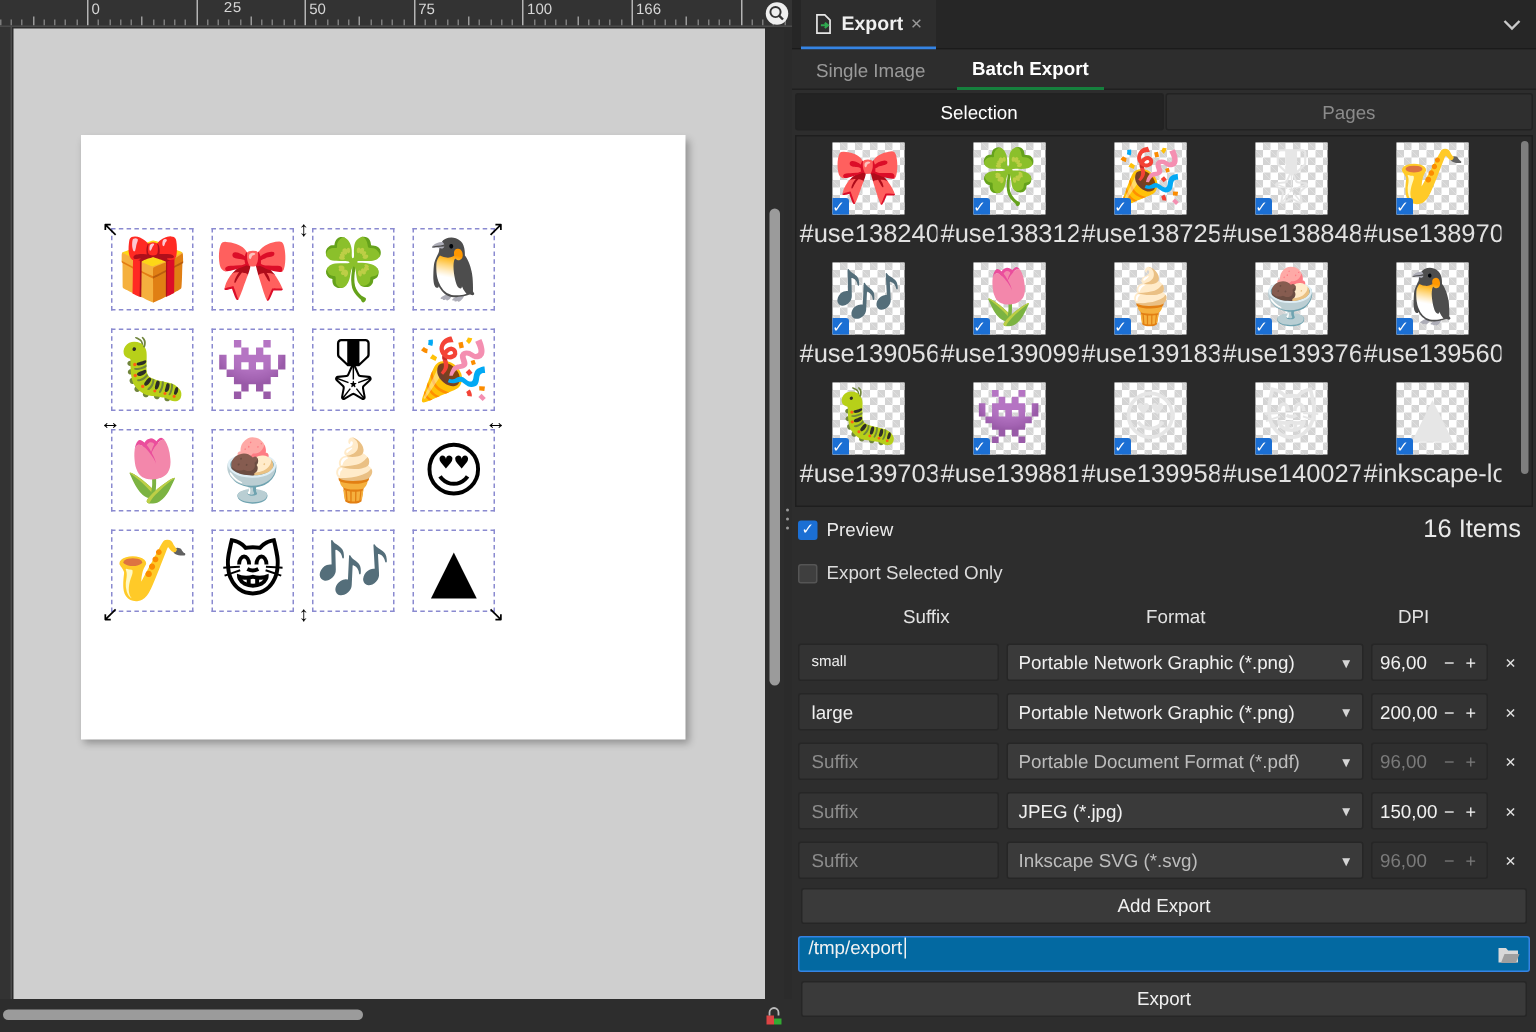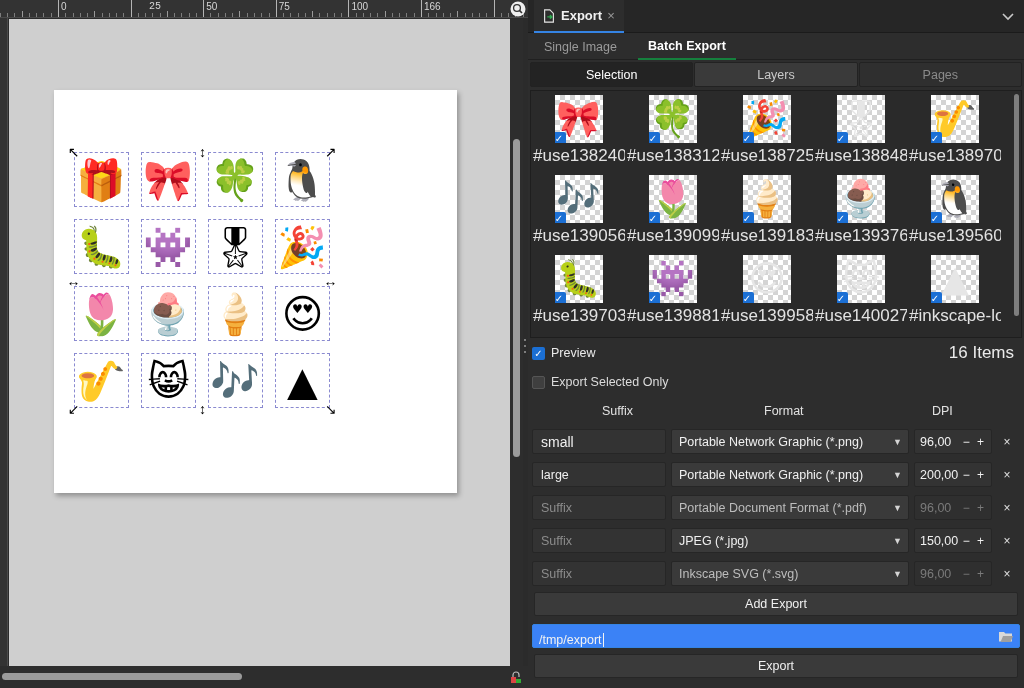--- a/index.html
+++ b/index.html
@@ -217,21 +217,21 @@
   
   .erow {
     position: absolute; left: 4px; width: 488px; height: 27px;
     display: flex; align-items: center;
   }
   .suffix {
     width: 134px; height: 25px; background: #333333; border: 1px solid #262626;
     border-radius: 2px; display: flex; align-items: center; padding: 0 8px;
     font-size: 12.5px; color: #f0f0f0;
   }
-  .suffix.small-txt { font-size: 14px; }
+  .suffix.small-txt { font-size: 10px; }
   .suffix.ph { color: #8c8c8c; }
   .fmt {
     margin-left: 5px; width: 238px; height: 25px;
     background: #3a3a3a; border: 1px solid #262626; border-radius: 2px;
     display: flex; align-items: center; padding: 0 7px;
     font-size: 12.5px; color: #f0f0f0; position: relative;
   }
   .fmt.dim { color: #bdbdbd; }
   .fmt .cv { position: absolute; right: 6px; font-size: 9px; color: #d5d5d5; }
   .fmt .txt { max-width: 214px; overflow: hidden; white-space: nowrap; }
@@ -250,22 +250,22 @@
 
   
   #add-export {
     position: absolute; left: 6px; top: 592px; width: 484px; height: 24px;
     background: #3a3a3a; border: 1px solid #262626; border-radius: 2px;
     display: flex; align-items: center; justify-content: center;
     font-size: 12.5px; color: #f0f0f0;
   }
   #path-field {
     position: absolute; left: 4px; top: 624px; width: 488px; height: 24px;
-    background: #3b82f6; border: 1px solid #3584e4; border-radius: 2px;
-    display: flex; align-items: flex-end; padding: 0 6px;
+    background: #0369a1; border: 1px solid #3584e4; border-radius: 2px;
+    display: flex; align-items: flex-start; padding: 0 6px;
   }
   #path-field .val { font-size: 12.5px; color: #f2f2f2; white-space: nowrap; }
   #path-caret {
     display: inline-block; width: 1px; height: 14px; background: #f2f2f2;
     margin-left: 1px; vertical-align: middle;
   }
   #folder-icon { position: absolute; right: 5px; top: 4px; width: 16px; height: 16px; color: #dcdcdc; }
   #export-btn {
     position: absolute; left: 6px; top: 654px; width: 484px; height: 24px;
     background: #3a3a3a; border: 1px solid #262626; border-radius: 2px;
@@ -466,23 +466,20 @@
       </div>
       <div class="mtab active" style="left:110px;">
         <span>Batch Export</span>
       </div>
     </div>
 
     <div id="seg-tabs">
       <div class="seg active">
         <span>Selection</span>
       </div>
-      <div class="seg">
-        <span>Layers</span>
-      </div>
       <div class="seg dim">
         <span>Pages</span>
       </div>
     </div>
 
     <div id="thumbs">
       <div id="thumbs-inner">
           <div class="throw" style="top: 0px;">
             <div class="thitem">
               <div class="thbox">

